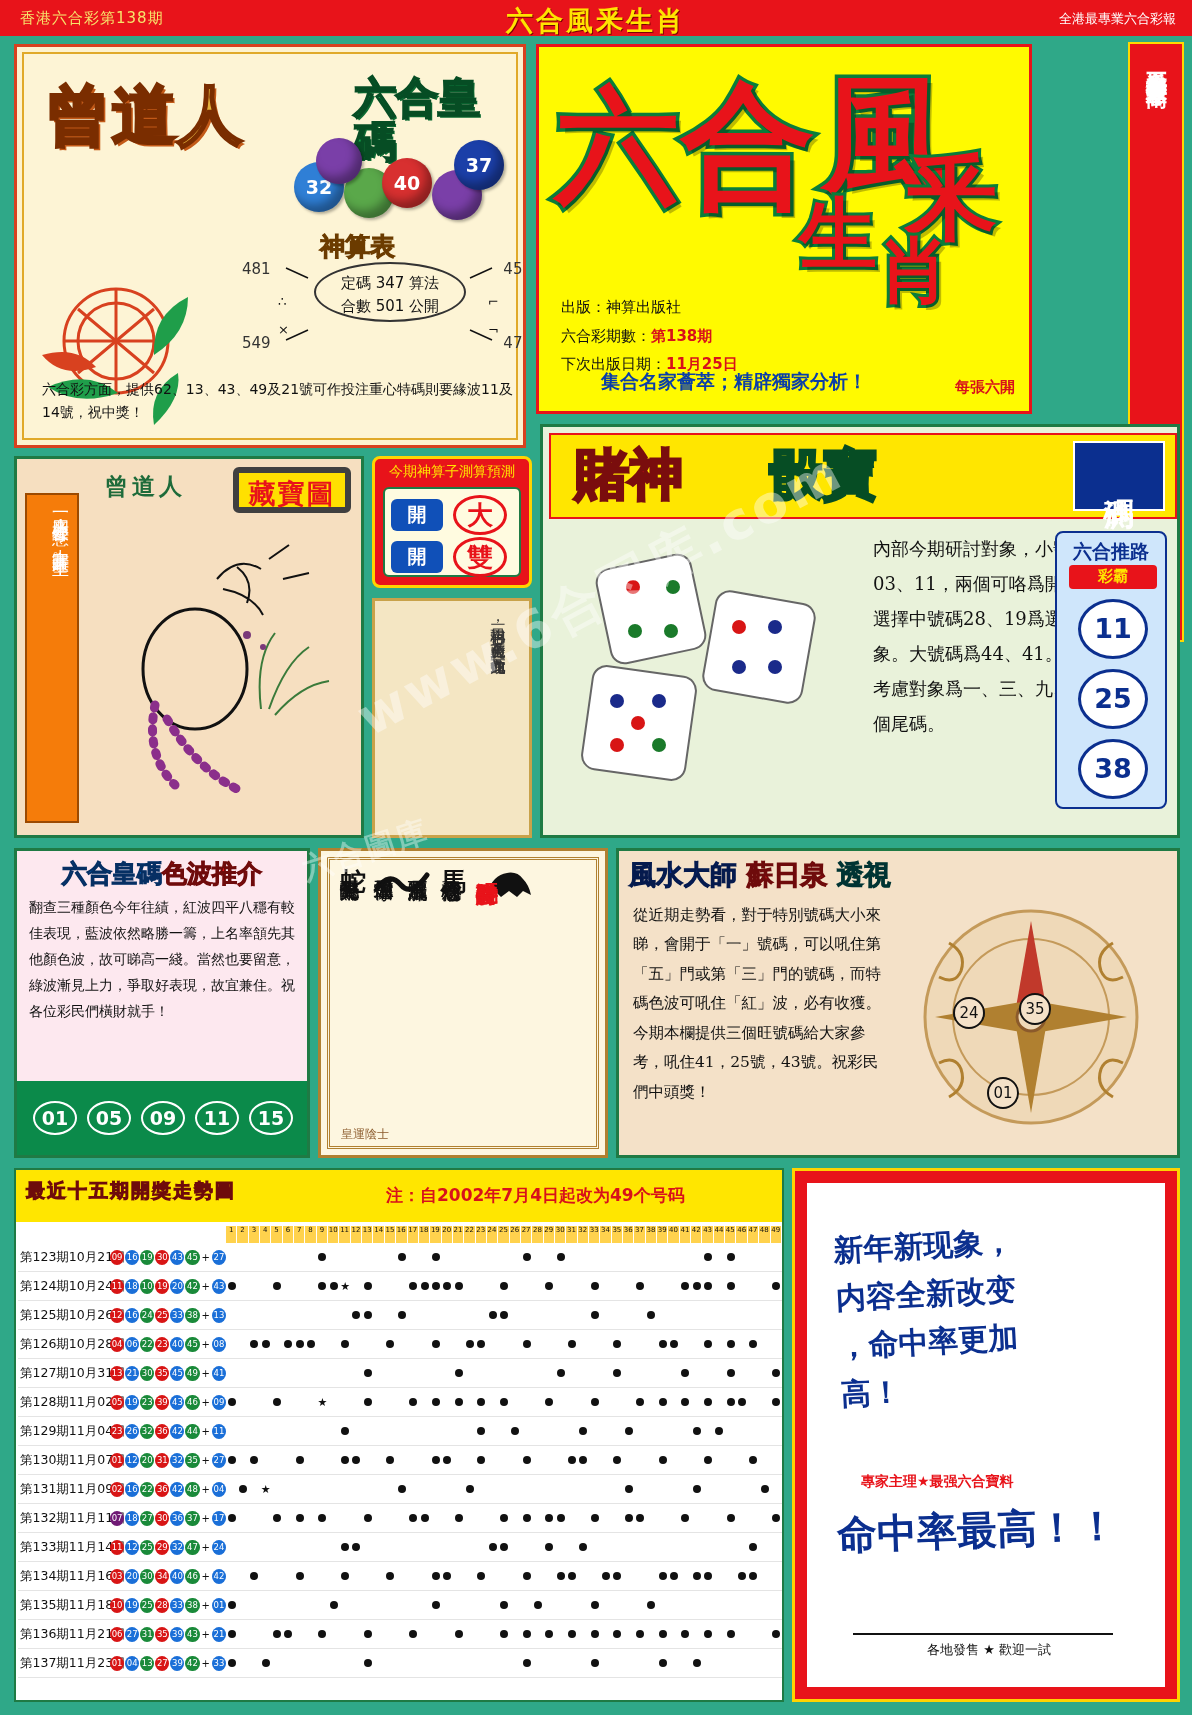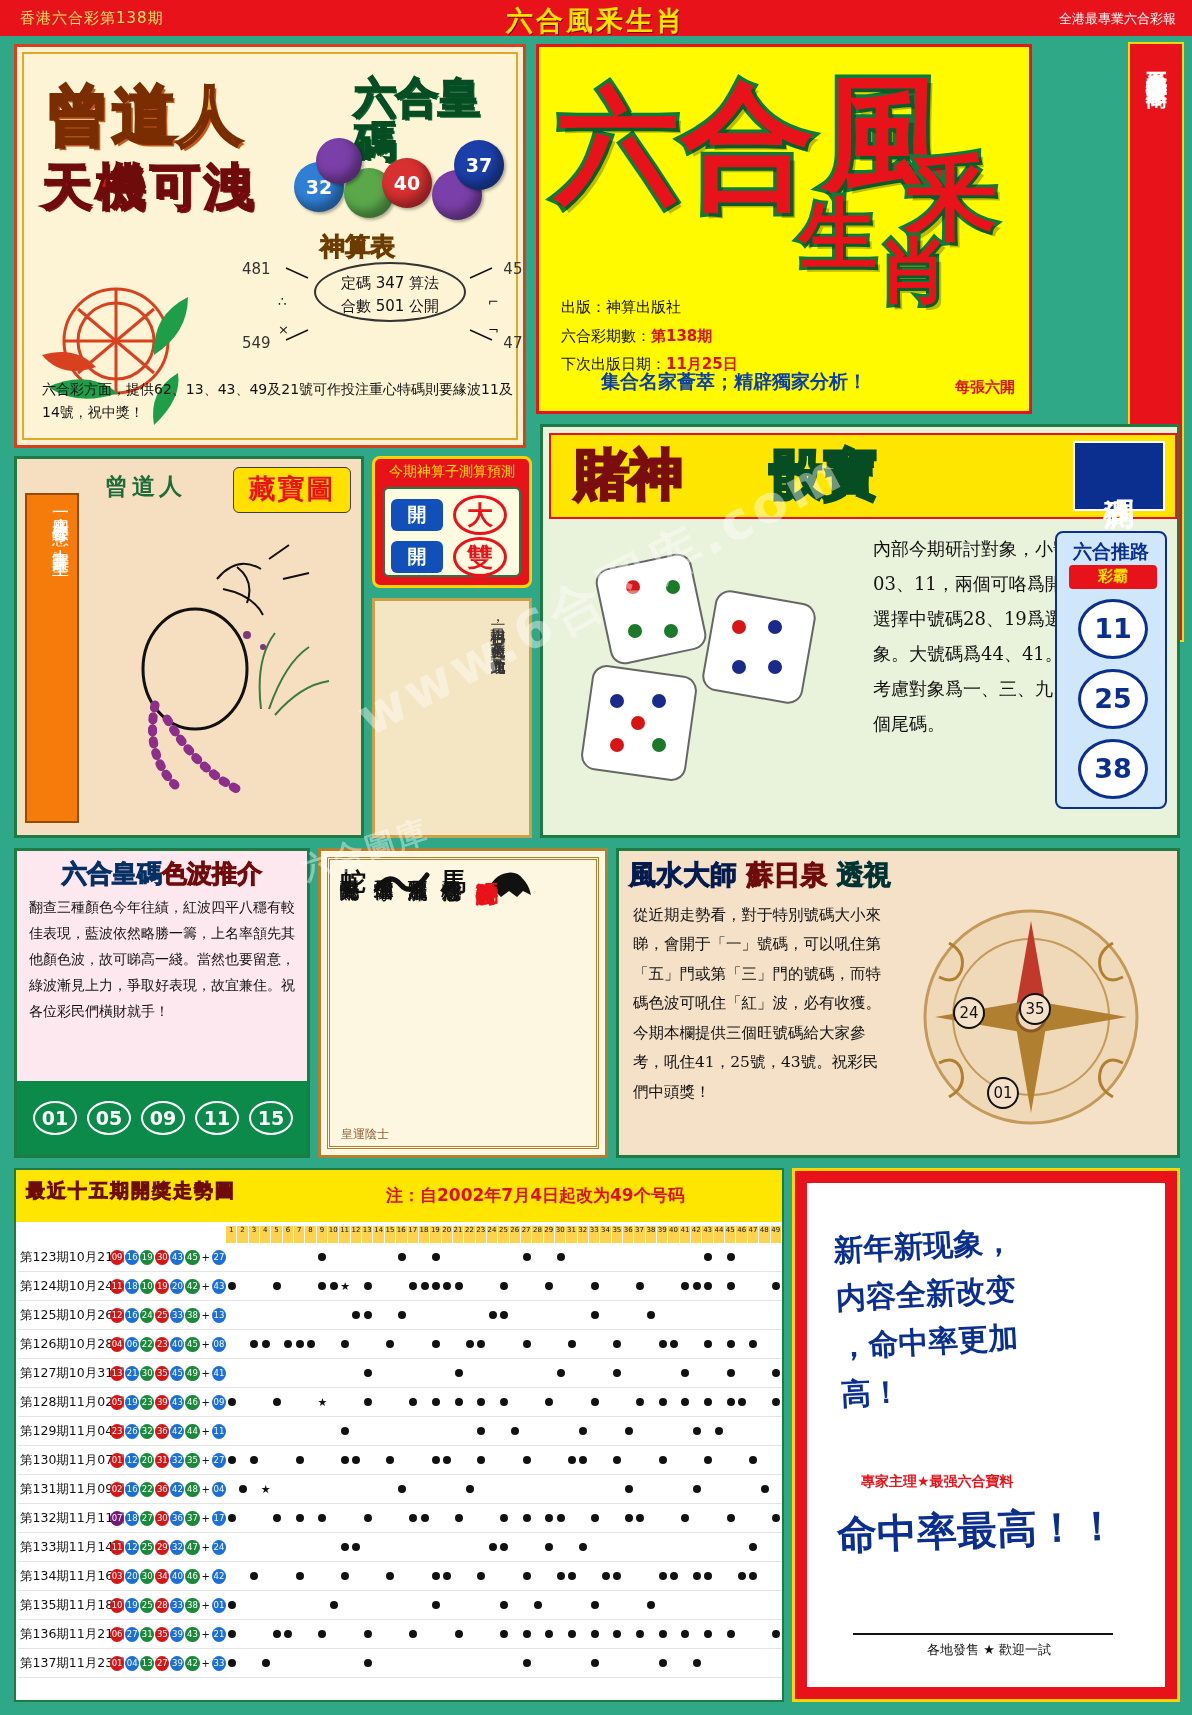--- a/index.html
+++ b/index.html
@@ -68,21 +68,21 @@
   .priceB { position:absolute; right:14px; bottom:14px; font-size:15px; color:#d8111a; font-weight:bold; }
 
   
   #boxC { left:14px; top:456px; width:350px; height:382px; background:#f6dfc0; border:3px solid #1f7a44; }
   .cLeftBar { position:absolute; left:8px; top:34px; width:54px; height:330px; background:#f57c0a;
       border:2px solid #9c4a00; color:#fff; font-size:17px; writing-mode:vertical-rl; text-orientation:upright;
       padding:8px 4px; line-height:1.5; letter-spacing:2px;}
   .cZdr { position:absolute; left:88px; top:12px; font-size:23px; color:#1e6b3a; font-weight:bold;
       writing-mode:horizontal-tb; letter-spacing:4px; }
   .czbTag { position:absolute; right:10px; top:8px; width:118px; height:46px; background:#ffe000;
-      border:1px solid #404040; border-radius:6px; color:#e8131a; font-size:27px; font-weight:bold;
+      border:6px solid #404040; border-radius:6px; color:#e8131a; font-size:27px; font-weight:bold;
       text-align:center; line-height:42px; letter-spacing:2px; }
   .cArt { position:absolute; left:80px; top:60px; width:250px; height:300px; }
 
   
   #boxD { left:372px; top:456px; width:160px; height:132px; background:#e8131a; border:3px solid #ffd400; border-radius:8px; }
   .dTop { position:absolute; left:0; top:4px; width:100%; text-align:center; font-size:14px; color:#ffe400; font-weight:normal; }
   .dBody { position:absolute; left:8px; top:28px; right:8px; bottom:8px; background:#fffbe0; border:2px solid #1f7a44; border-radius:6px; }
   .dRow { position:absolute; left:6px; width:132px; height:36px; }
   .dKai { position:absolute; left:0; top:0; width:52px; height:32px; background:#1050b8; color:#fff;
       border-radius:6px; font-size:19px; text-align:center; line-height:30px; font-weight:bold; }
@@ -194,21 +194,20 @@
   <div class="rstrip">
     <span style="writing-mode:vertical-rl;text-orientation:upright;margin:0 auto;">六合风采生肖各方一致好评中彩率高</span>
   </div>
 
   <div class="panel" id="boxA">
     <div class="inner">
       <div class="zdr">曾道人</div>
       <div class="lhhm">
         <span>六合皇碼</span>
       </div>
-      <div class="tjkx">天機可洩</div>
 
       <svg class="papercut" viewBox="0 0 195 165">
         <g fill="none" stroke="#d8411f" stroke-width="3">
           <circle cx="78" cy="72" r="52"></circle>
           <circle cx="78" cy="72" r="38"></circle>
           <path d="M40 40 L116 104 M116 40 L40 104"></path>
           <path d="M26 72 h104 M78 20 v104"></path>
         </g>
         <g fill="#1f9e4a">
           <path d="M10 118 q40 -18 70 6 q-40 14 -70 -6z"></path>

